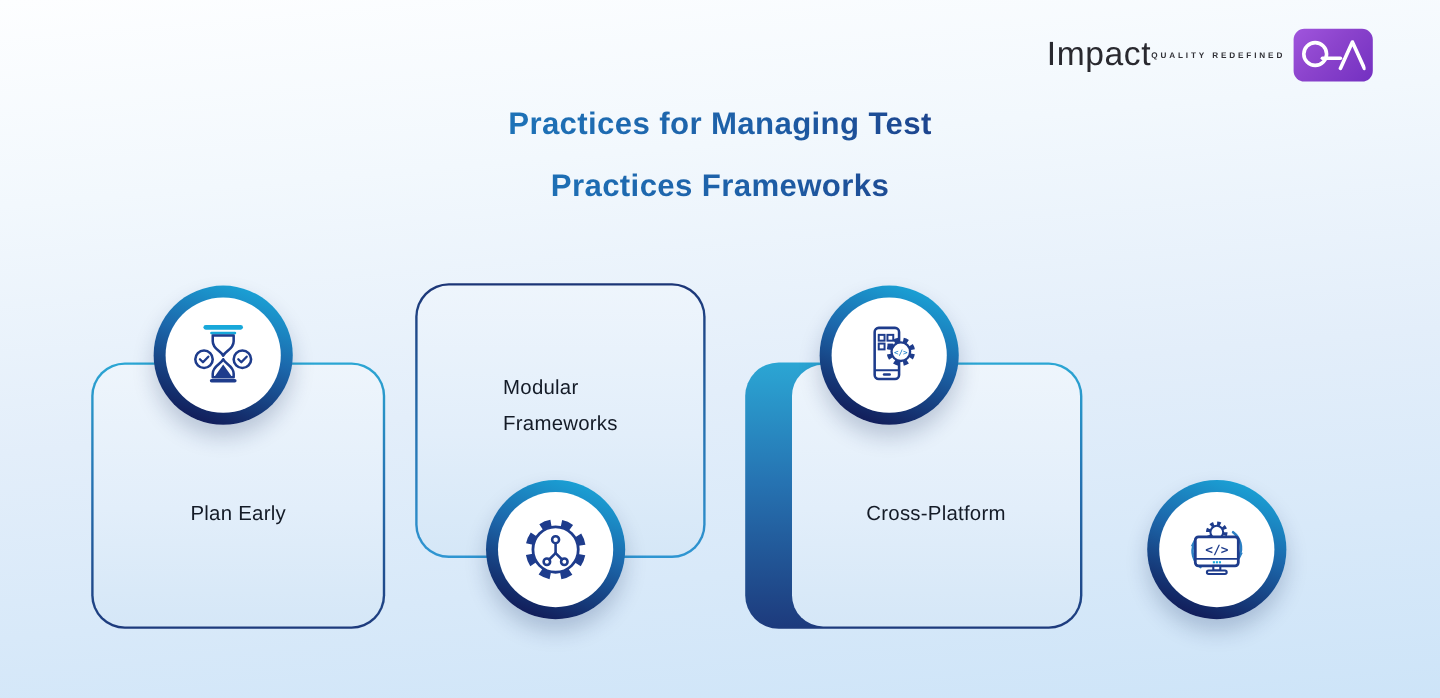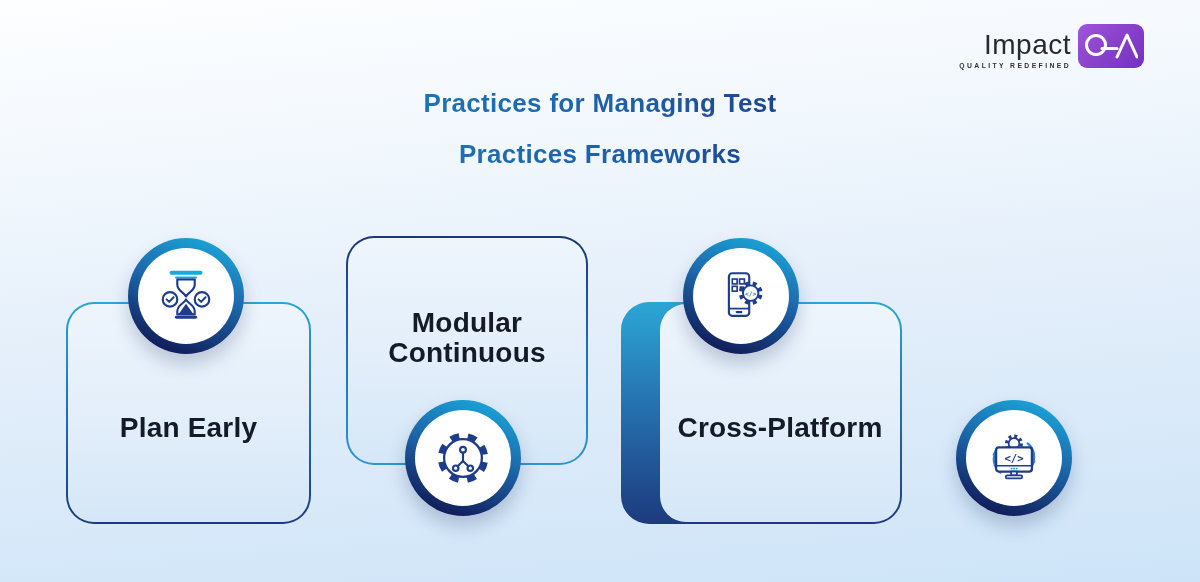--- a/index.html
+++ b/index.html
@@ -4,21 +4,21 @@
 <style>
   html,body{margin:0;padding:0;}
   .canvas{
     position:relative;width:1200px;height:582px;overflow:hidden;
     font-family:"Liberation Sans",sans-serif;
     background:linear-gradient(175deg,#fdfeff 0%,#f2f8fd 25%,#e3eefa 55%,#cde4f8 100%);
   }
 
   
   .logo{position:absolute;top:24px;right:56px;display:flex;align-items:flex-start;gap:7px;}
-  .logo-text{display:flex;flex-direction:column;align-items:flex-end;padding-top:6px;}
+  .logo-text{display:flex;align-items:center;padding-top:6px;}
   .brand{font-size:28px;font-weight:500;color:#29292f;letter-spacing:.5px;line-height:30px;}
   .tagline{font-size:6.8px;font-weight:700;color:#303036;letter-spacing:2.4px;margin-top:2px;white-space:nowrap;}
   .badge{width:66px;height:44px;border-radius:9px;
     background:linear-gradient(135deg,#a055dd 0%,#8b43cc 45%,#7330c1 100%);
     display:flex;align-items:center;justify-content:center;}
 
   
   .title{
     position:absolute;top:78px;left:50%;transform:translateX(-50%);
     width:760px;margin:0;text-align:center;
@@ -31,21 +31,21 @@
   
   .card{position:absolute;border-radius:28px;padding:2px;}
   .card.icon-top{background:linear-gradient(180deg,#2ba6d4 0%,#2673b2 45%,#1d3a7c 100%);}
   .card.icon-bottom{background:linear-gradient(180deg,#1c3576 0%,#2673b2 55%,#2f96d2 100%);}
   .card-body{
     width:100%;height:100%;box-sizing:border-box;border-radius:26px;
     background:linear-gradient(180deg,#eef5fc 0%,#e2eefa 55%,#d5e7f7 100%);
     display:flex;align-items:center;justify-content:center;
   }
   .card-label{
-    text-align:center;font-size:28px;font-weight:700;color:#141b27;
+    font-size:17px;font-weight:400;color:#141b27;
     line-height:30px;letter-spacing:.2px;
   }
   .card.icon-top .card-label{transform:translateY(15px);}
   .card.icon-bottom .card-label{transform:translateY(-13px);}
 
   
   .circle{
     position:absolute;width:116px;height:116px;border-radius:50%;
     background:linear-gradient(200deg,#1aa9db 5%,#1c67ab 45%,#121f5c 88%);
     display:flex;align-items:center;justify-content:center;
@@ -74,21 +74,21 @@
         <path d="M33 27 L43 5 L53 27" fill="none" stroke="#ffffff" stroke-width="3" stroke-linejoin="round" stroke-linecap="round"></path>
       </svg>
     </div>
   </div>
 
   <h1 class="title">
     <span>Practices for Managing Test</span>
     <span>Practices Frameworks</span>
   </h1>
 
-  <div class="card icon-top" style="left:66px;top:302px;width:241px;height:218px;">
+  <div class="card icon-top" style="left:76px;top:302px;width:241px;height:218px;">
     <div class="card-body">
       <div class="card-label">
         <span>Plan Early</span>
       </div>
     </div>
   </div>
   <div class="circle" style="left:128px;top:238px;">
     <div class="circle-inner">
       <svg class="icon" width="62" height="62" viewBox="0 0 64 64">
         <defs>
@@ -109,21 +109,21 @@
         <line x1="22" y1="54" x2="42" y2="54" stroke="#1e3c8c" stroke-width="3" stroke-linecap="round"></line>
         <line x1="17" y1="59" x2="47" y2="59" stroke="url(#hgBase)" stroke-width="4.5" stroke-linecap="round"></line>
       </svg>
     </div>
   </div>
 
   <div class="card icon-bottom" style="left:346px;top:236px;width:238px;height:225px;">
     <div class="card-body">
       <div class="card-label">
         <span style="display:block">Modular</span>
-        <span style="display:block">Continuous</span>
+        <span style="display:block">Frameworks</span>
       </div>
     </div>
   </div>
   <div class="circle" style="left:405px;top:400px;">
     <div class="circle-inner">
       <svg class="icon" width="62" height="62" viewBox="0 0 64 64">
         <circle cx="32" cy="32" r="23" fill="none" stroke="#1e3c8c" stroke-width="6" stroke-dasharray="9.03 9.03" transform="rotate(11 32 32)"></circle>
         <circle cx="32" cy="32" r="19.5" fill="#ffffff" stroke="#1e3c8c" stroke-width="2.4"></circle>
         <circle cx="32" cy="23.5" r="3" fill="none" stroke="#1e3c8c" stroke-width="2.2"></circle>
         <line x1="32" y1="26.5" x2="32" y2="35" stroke="#1e3c8c" stroke-width="2.2" stroke-linecap="round"></line>

